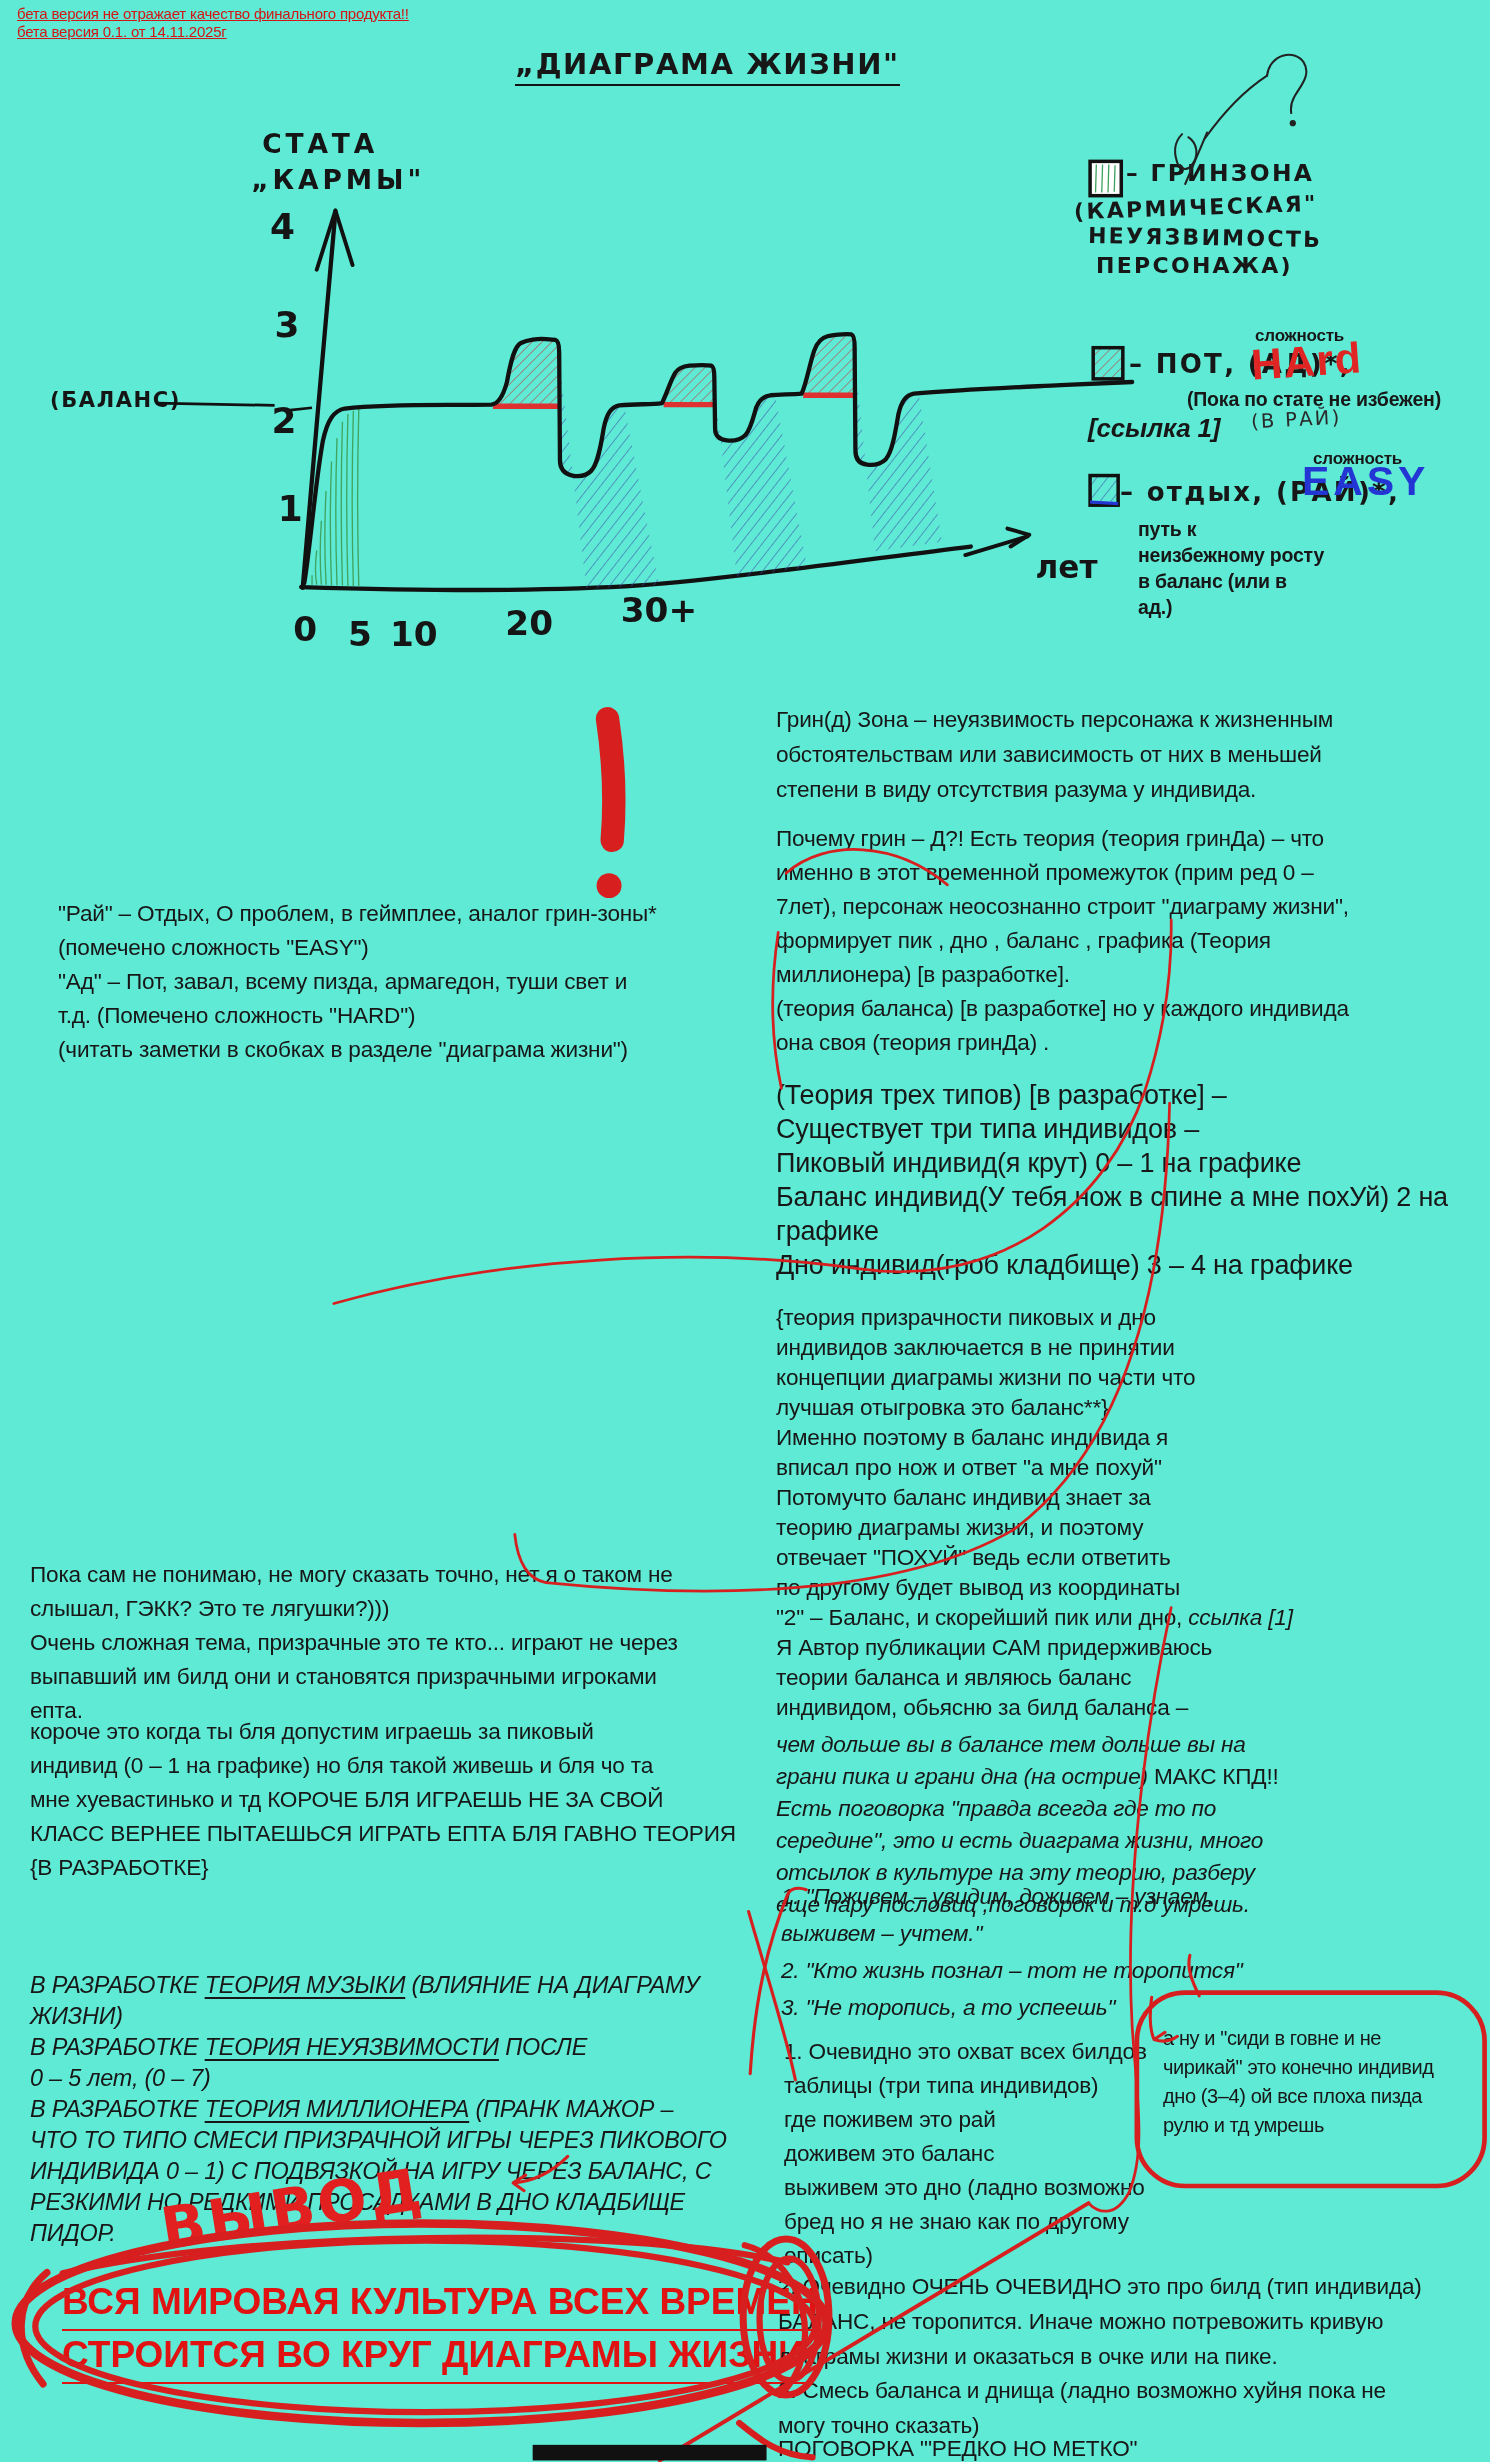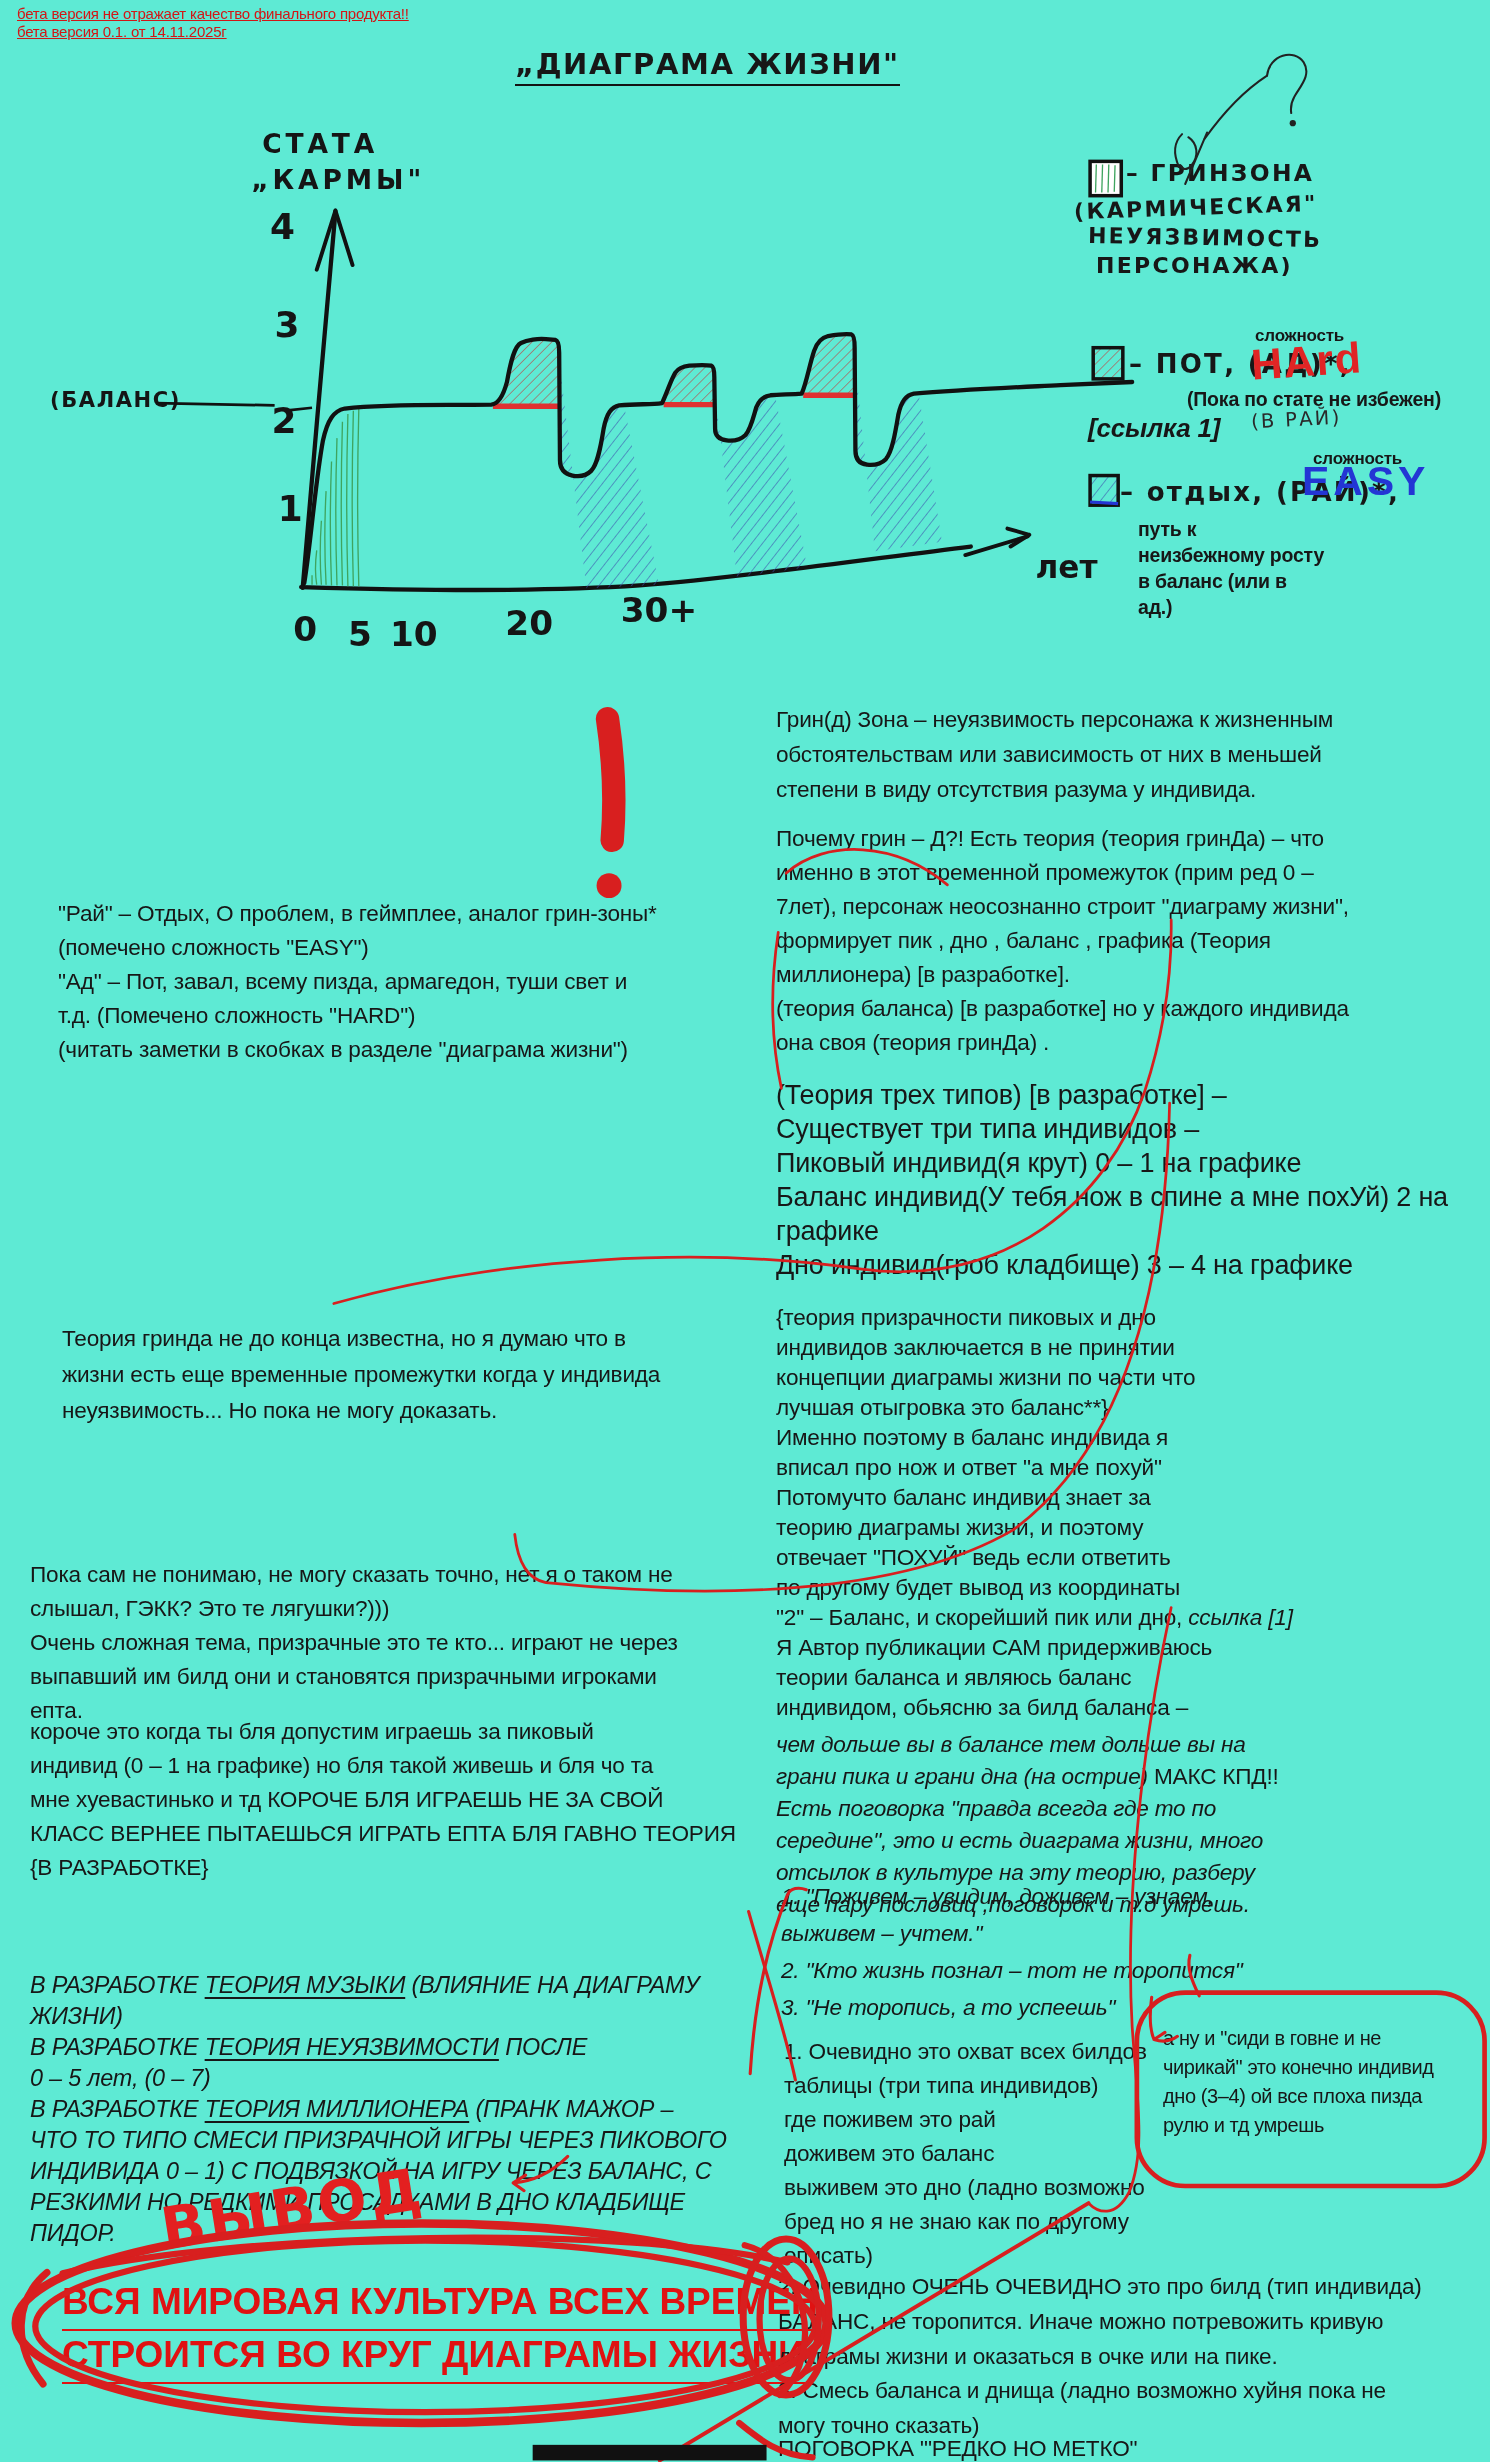--- a/index.html
+++ b/index.html
@@ -49,23 +49,20 @@
     <div class="t" style="left:1138px;top:516px;font-size:19.5px;font-weight:bold;line-height:26px;">путь к
 неизбежному росту
 в баланс (или в
 ад.)</div>
 
     <div class="t" style="left:58px;top:897px;font-size:22.6px;line-height:34px;">"Рай" – Отдых, О проблем, в геймплее, аналог грин-зоны*
 (помечено сложность "EASY")
 "Ад" – Пот, завал, всему пизда, армагедон, туши свет и
 т.д. (Помечено сложность "HARD")
 (читать заметки в скобках в разделе "диаграма жизни")</div>
-    <div class="t" style="left:62px;top:1321px;font-size:22.6px;line-height:36px;">Теория гринда не до конца известна, но я думаю что в
-жизни есть еще временные промежутки когда у индивида
-неуязвимость... Но пока не могу доказать.</div>
     <div class="t" style="left:30px;top:1558px;font-size:22.6px;line-height:34px;">Пока сам не понимаю, не могу сказать точно, нет я о таком не
 слышал, ГЭКК? Это те лягушки?)))
 Очень сложная тема, призрачные это те кто... играют не через
 выпавший им билд они и становятся призрачными игроками
 епта.</div>
     <div class="t" style="left:30px;top:1715px;font-size:22.6px;line-height:34px;">короче это когда ты бля допустим играешь за пиковый
 индивид (0 – 1 на графике) но бля такой живешь и бля чо та
 мне хуевастинько и тд КОРОЧЕ БЛЯ ИГРАЕШЬ НЕ ЗА СВОЙ
 КЛАСС ВЕРНЕЕ ПЫТАЕШЬСЯ ИГРАТЬ ЕПТА БЛЯ ГАВНО ТЕОРИЯ
 {В РАЗРАБОТКЕ}</div>

